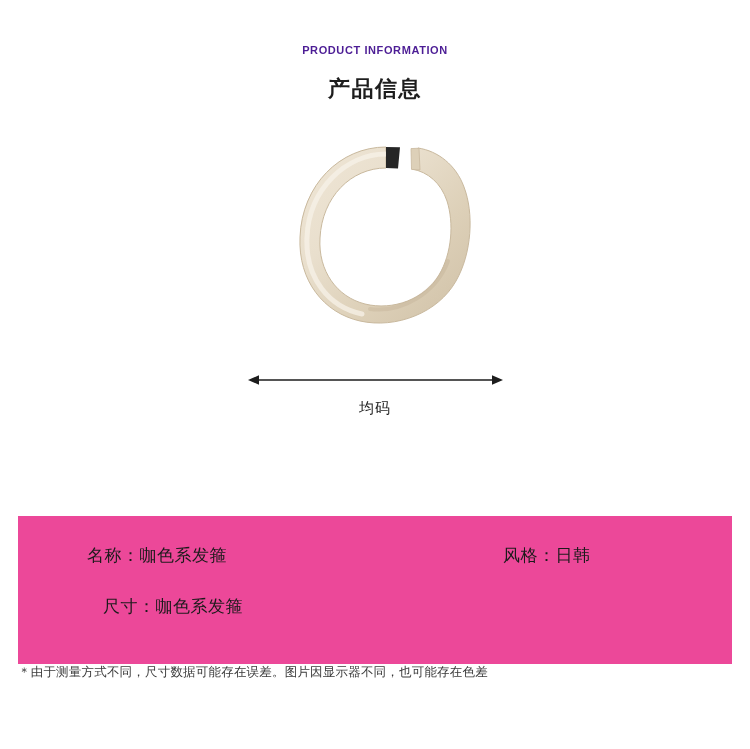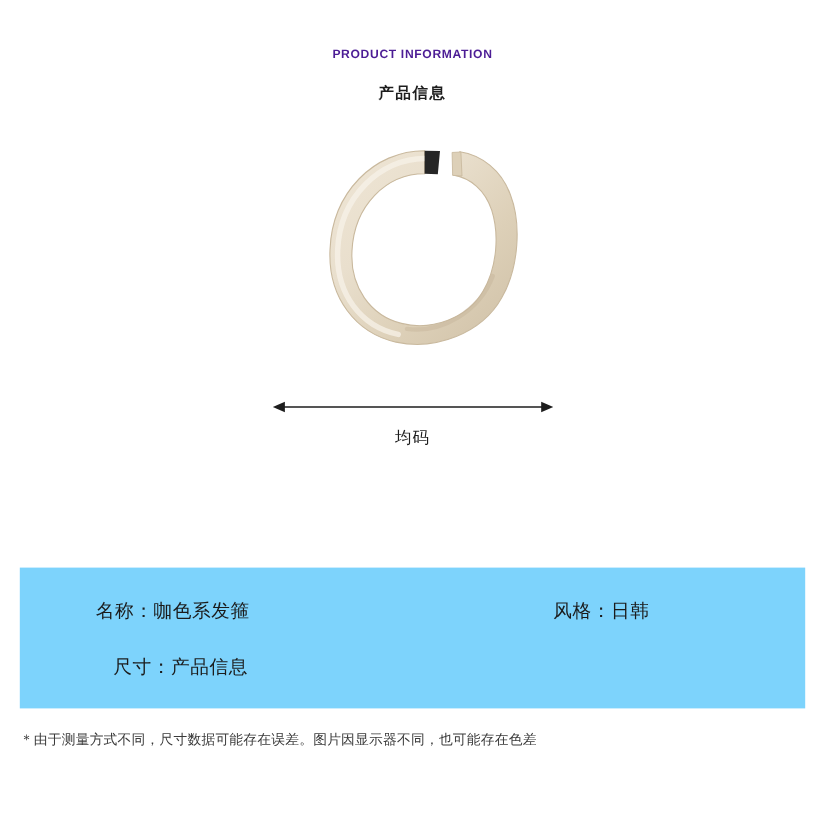--- a/index.html
+++ b/index.html
@@ -28,21 +28,21 @@
   }
   .title-en {
     font-size: 11px;
     font-weight: bold;
     letter-spacing: 0.6px;
     color: #4c1d95;
     line-height: 1.2;
   }
   .title-cn {
     margin-top: 19px;
-    font-size: 14px;
+    font-size: 22px;
     font-weight: bold;
     letter-spacing: 1.5px;
     color: #1d1d1d;
     line-height: 1.2;
   }
 
   
   .product-area {
     position: relative;
     height: 270px;
@@ -78,22 +78,22 @@
     color: #1d1d1d;
     letter-spacing: 1px;
   }
 
   
   .info-panel {
     position: absolute;
     left: 18px;
     top: 516px;
     width: 714px;
-    height: 128px;
-    background: #7dd3fc;
+    height: 148px;
+    background: #ec4899;
   }
   .info-rows {
     padding: 30px 0 0 0;
   }
   .info-row {
     display: flex;
     align-items: flex-start;
     padding: 0 0 0 0;
     margin-bottom: 31px;
   }
@@ -194,21 +194,21 @@
 
   <div class="info-panel">
     <div class="info-rows">
 
       <div class="info-row">
         <div class="info-cell left">名称：咖色系发箍</div>
         <div class="info-cell right">风格：日韩</div>
       </div>
 
       <div class="info-row">
-        <div class="info-cell right">尺寸：产品信息</div>
+        <div class="info-cell right">尺寸：咖色系发箍</div>
       </div>
 
     </div>
 
     <div class="note">＊由于测量方式不同，尺寸数据可能存在误差。图片因显示器不同，也可能存在色差</div>
   </div>
 
 </div>
 
 </body></html>

